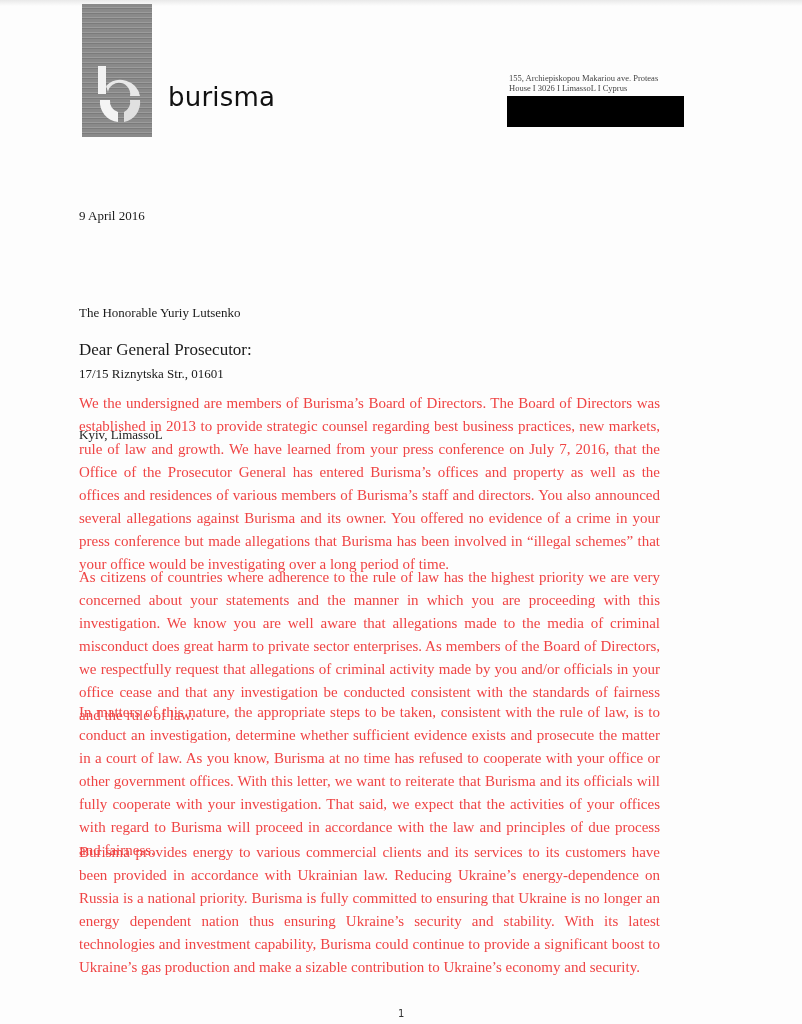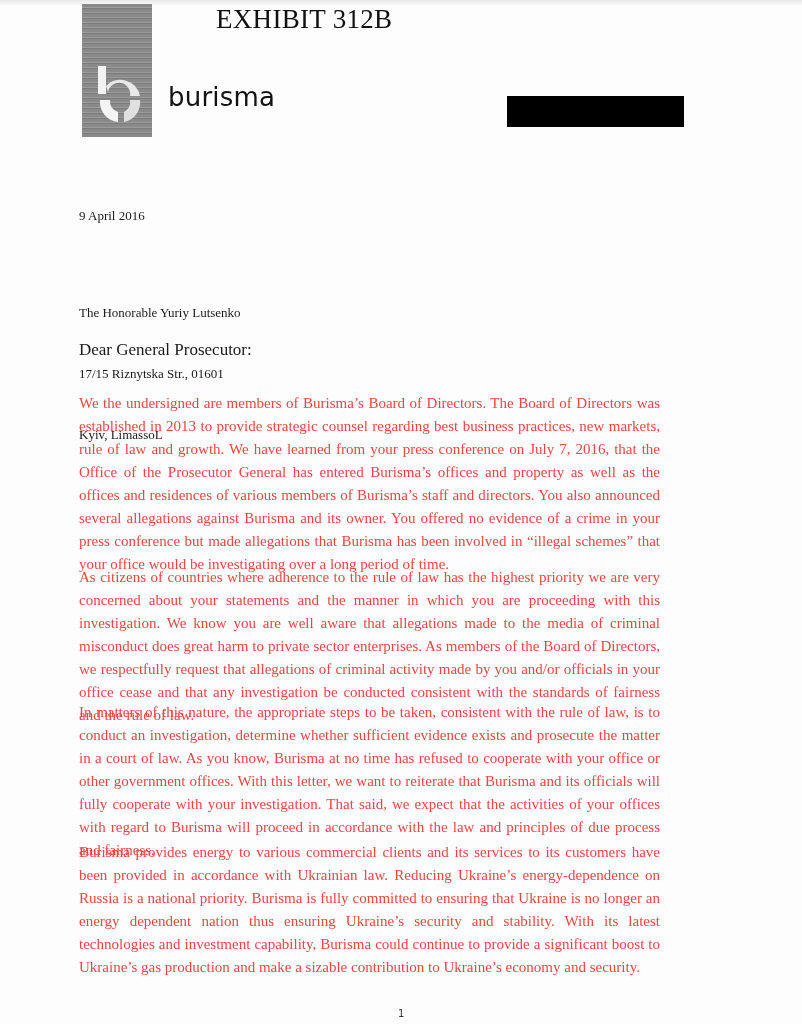--- a/index.html
+++ b/index.html
@@ -38,33 +38,36 @@
 
   .page-num { position: absolute; left: 398px; top: 1008px; font-family: "DejaVu Sans", sans-serif;
               font-size: 10px; color: #333; }
 </style>
 </head>
 <body>
 
 <div class="page">
   <div class="top-shadow"></div>
 
-  <div class="exhibit">EXHIBIT 312B</div>
 
   <div class="logo-box">
     <svg class="logo-mark" viewBox="0 0 50 60">
       <rect x="2" y="0" width="8" height="28" fill="#f2f2f2"></rect>
       <path d="M10 20 A 20 20 0 0 1 44 30 L 34 30 A 11 11 0 0 0 12 26 Z" fill="#e8e8e8"></path>
       <path d="M44 34 A 20 20 0 0 1 28 56 L 28 46 A 11 11 0 0 0 34 34 Z" fill="#e0e0e0"></path>
       <path d="M22 56 A 20 20 0 0 1 4 34 L 14 34 A 11 11 0 0 0 22 46 Z" fill="#f4f4f4"></path>
     </svg>
   </div>
 
   <div class="brand">burisma</div>
 
+  <div class="address">
+    <div>155, Archiepiskopou Makariou ave. Proteas</div>
+    <div>House I 3026 I LimassoL I Cyprus</div>
+  </div>
   <div class="redaction"></div>
 
   <div class="date">9 April 2016</div>
 
   <div class="recipient">
     <div>The Honorable Yuriy Lutsenko</div>
     <div>17/15 Riznytska Str., 01601</div>
     <div>Kyiv, LimassoL</div>
   </div>
 

